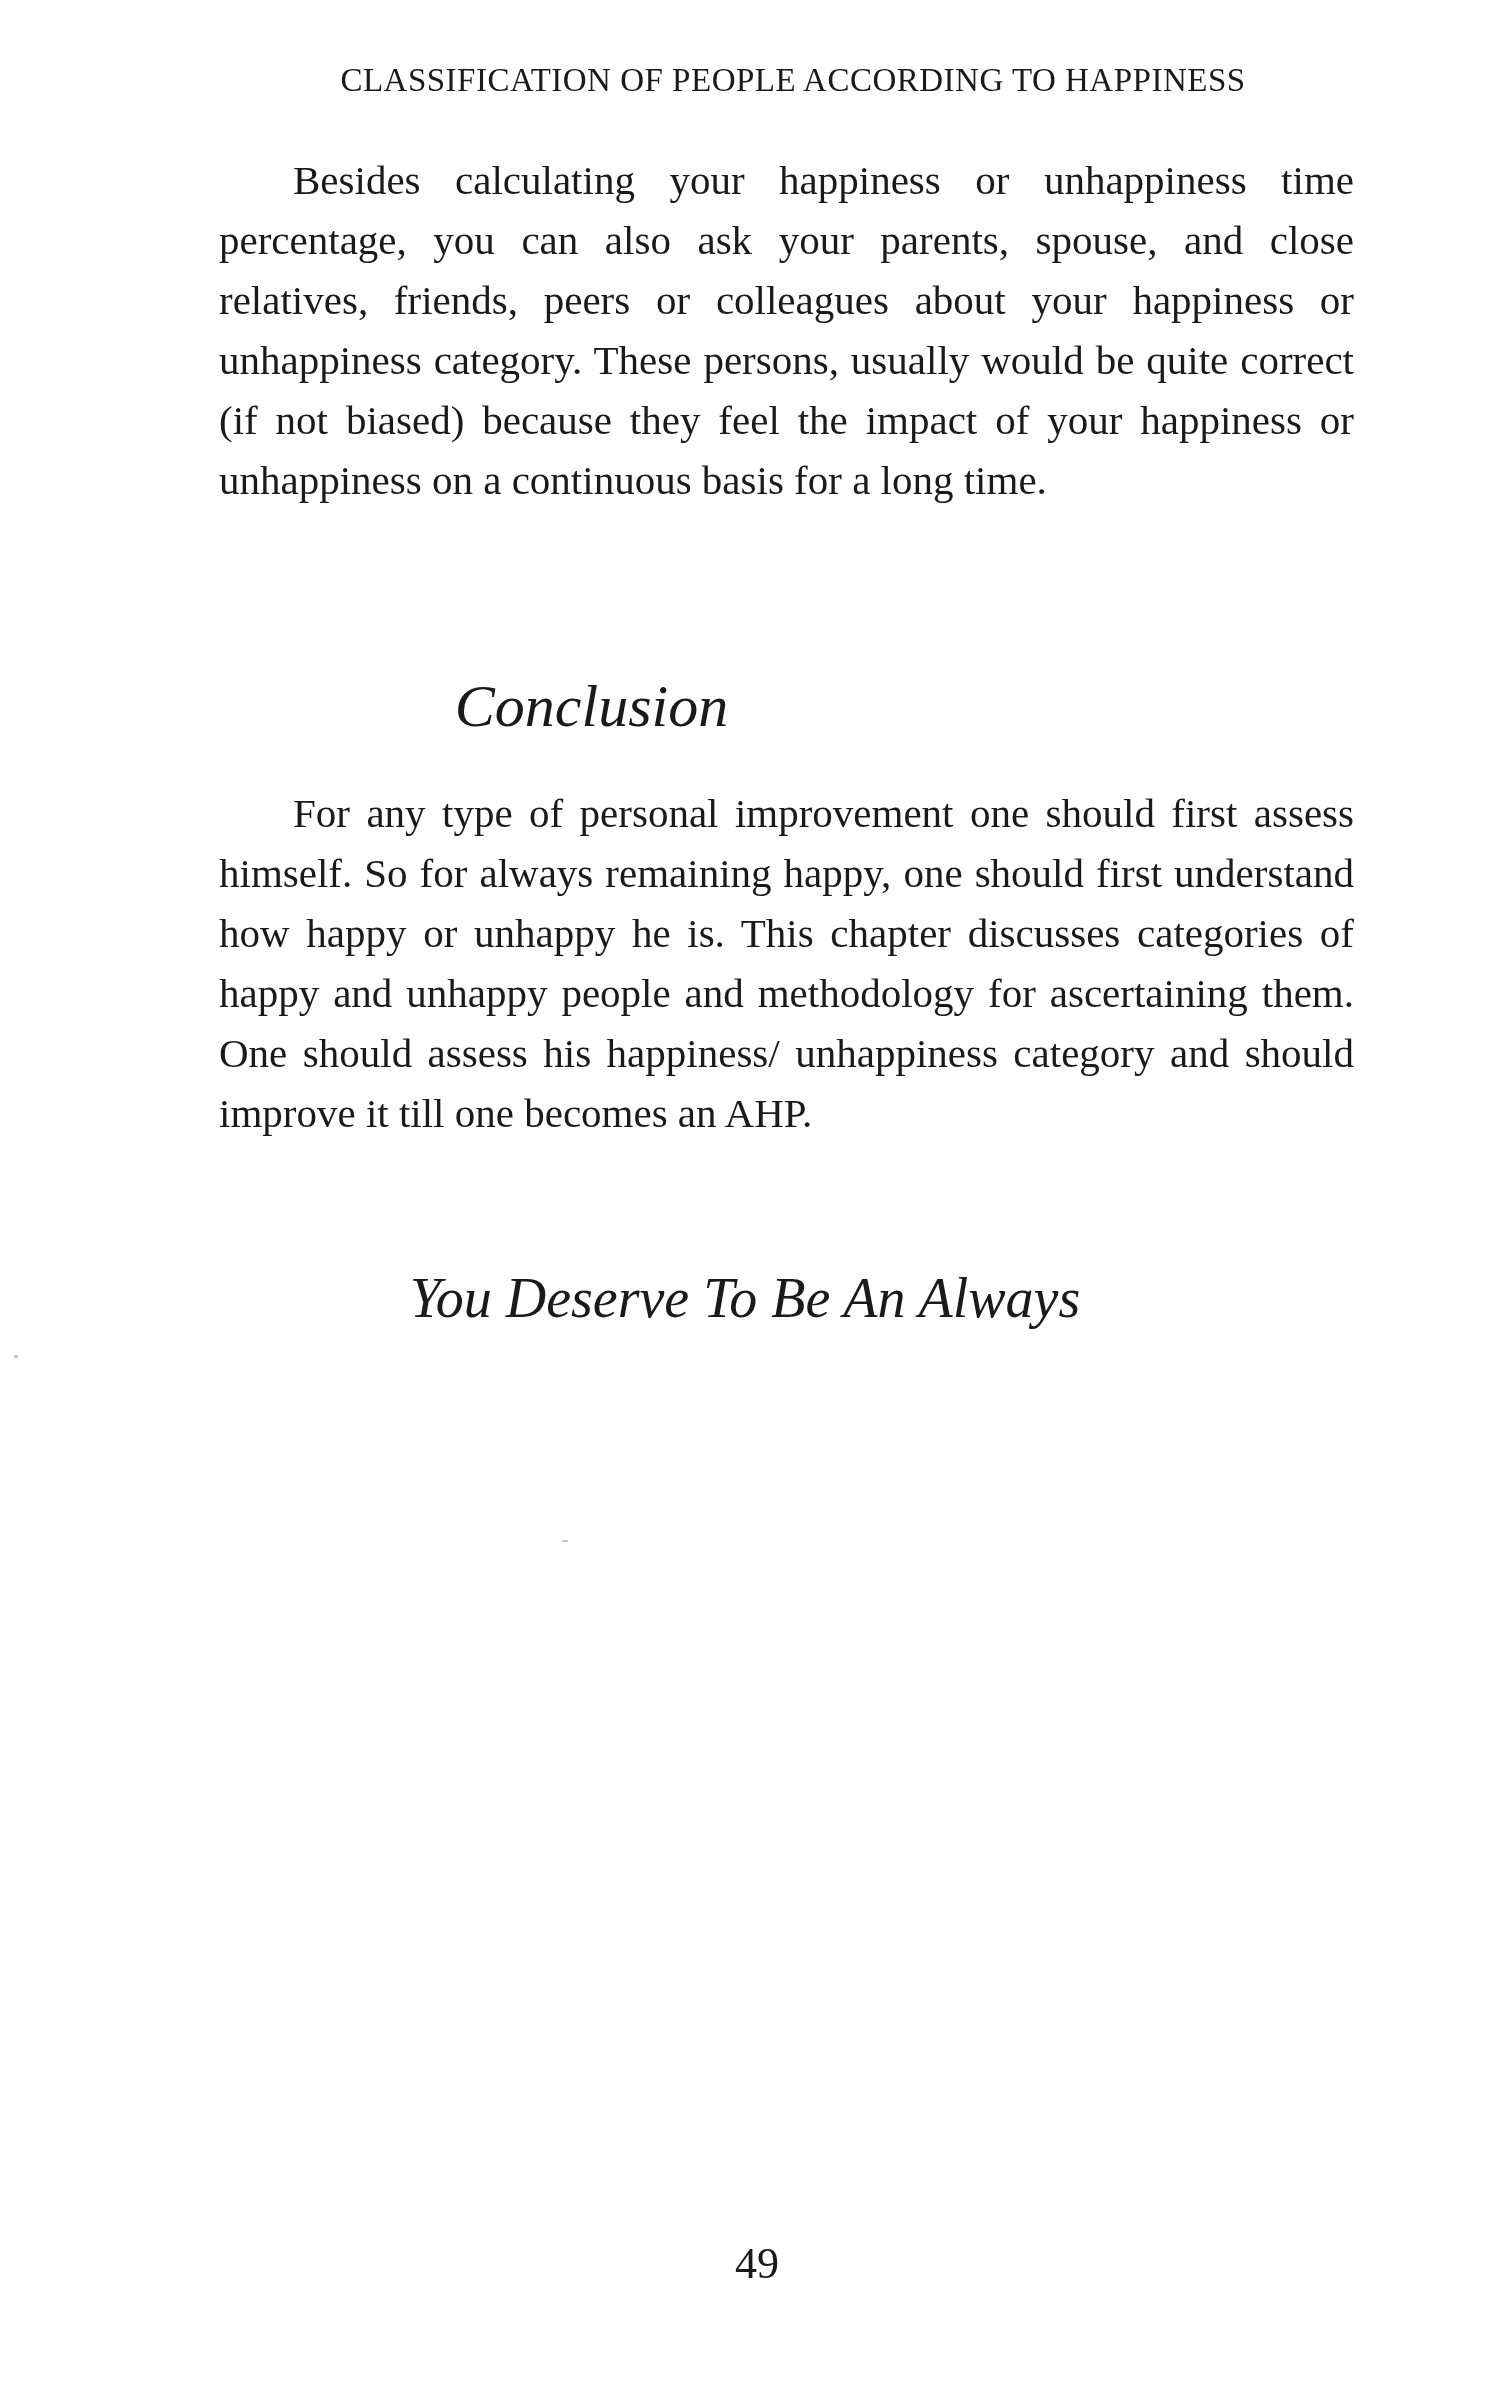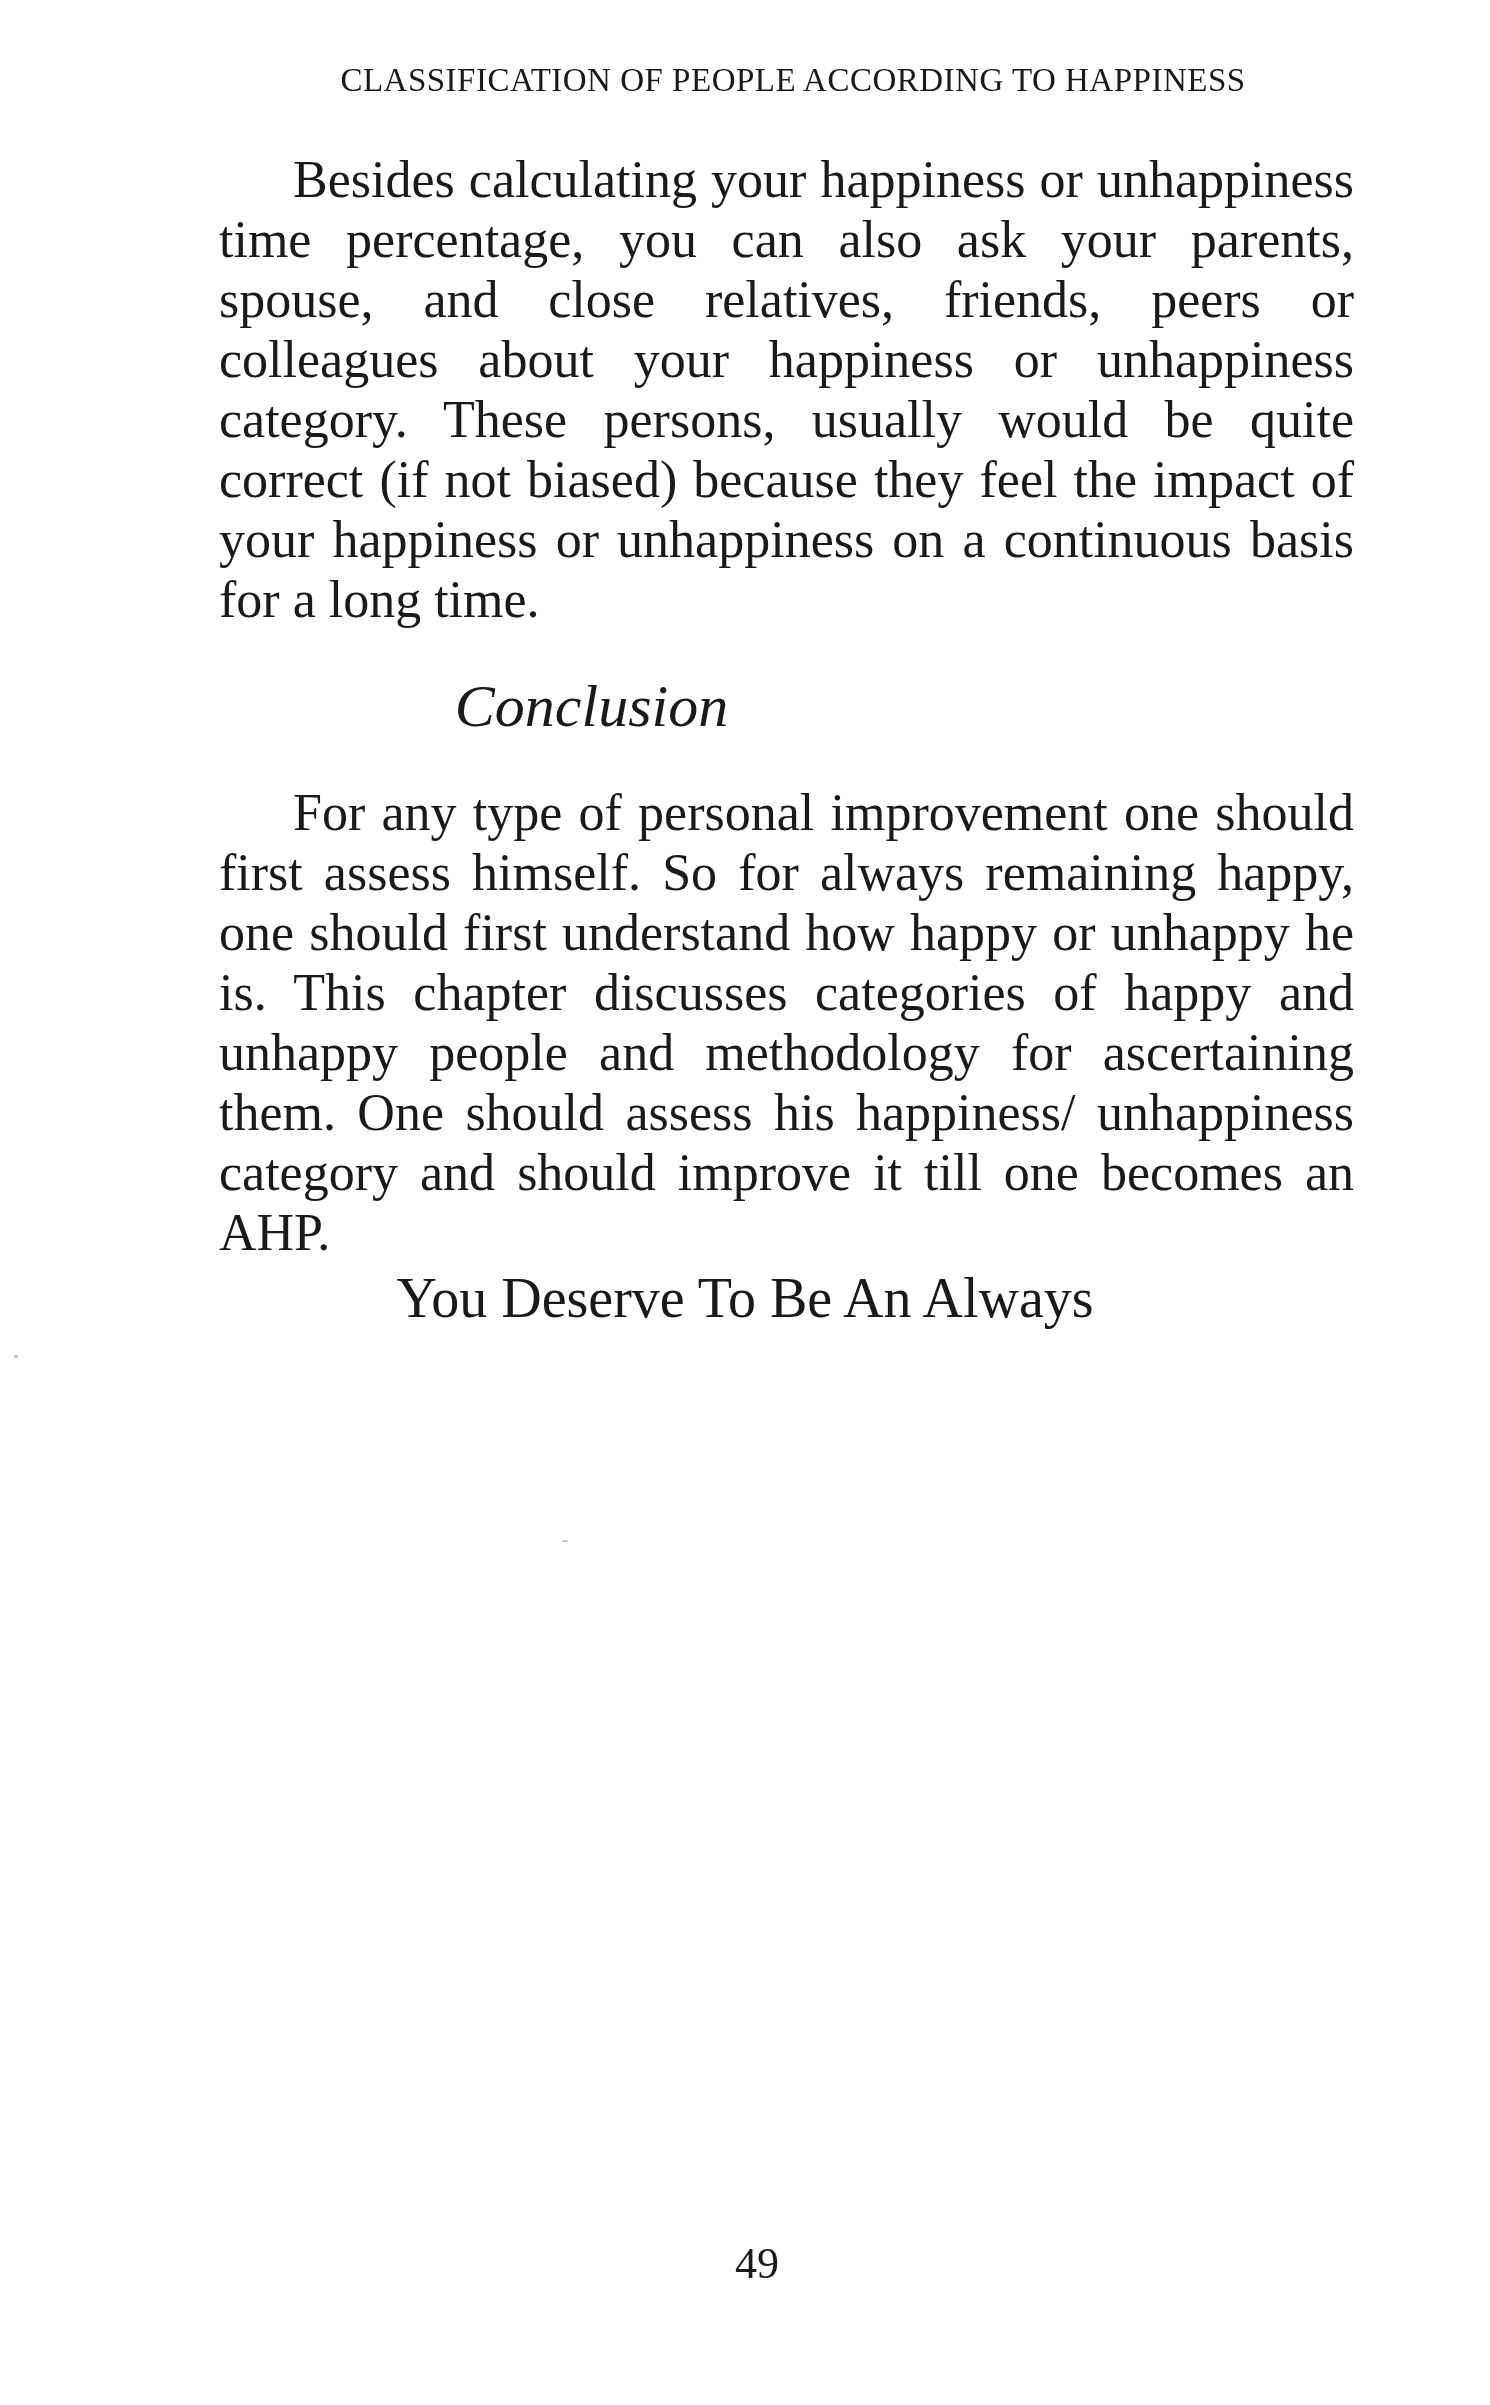--- a/index.html
+++ b/index.html
@@ -1,23 +1,23 @@
 <!DOCTYPE html>
 <html><head>
 <meta charset="utf-8">
 <style>
   html, body { margin:0; padding:0; background:#ffffff; }
   body { width:1490px; height:2405px; position:relative; overflow:hidden; color:#1a1a1a; font-family:"Liberation Serif", "DejaVu Serif", serif; }
   .running-head { position:absolute; top:62px; left:0; width:1490px; text-align:center; font-size:33px; letter-spacing:0.5px;margin-left:48px; }
-  .para { position:absolute; left:219px; width:1135px; font-size:52px; line-height:60px; text-align:justify; text-align-last:left; }
+  .para { position:absolute; left:219px; width:1135px; font-size:41px; line-height:60px; text-align:justify; text-align-last:left; }
   .para p { margin:0; text-indent:74px; }
   #p1 { top:150px; }
   .heading { position:absolute; top:672px; left:0; width:1183px; text-align:center; font-style:italic; font-size:60px; }
   #p2 { top:783px; }
-  .quote { position:absolute; top:1268px; left:0; width:1490px; text-align:center; font-size:56px; line-height:60px; }
+  .quote { position:absolute; top:1268px; left:0; width:1490px; text-align:center; font-style:italic; font-size:56px; line-height:60px; }
   .quote div { margin:0; }
   .page-num { position:absolute; top:2238px; left:12px; width:1490px; text-align:center; font-size:44px; }
   .speck { position:absolute; background:#bbb; border-radius:50%; }
 </style>
 </head>
 <body>
 
 <div class="running-head">CLASSIFICATION OF PEOPLE ACCORDING TO HAPPINESS</div>
 
 <div class="para" id="p1">

